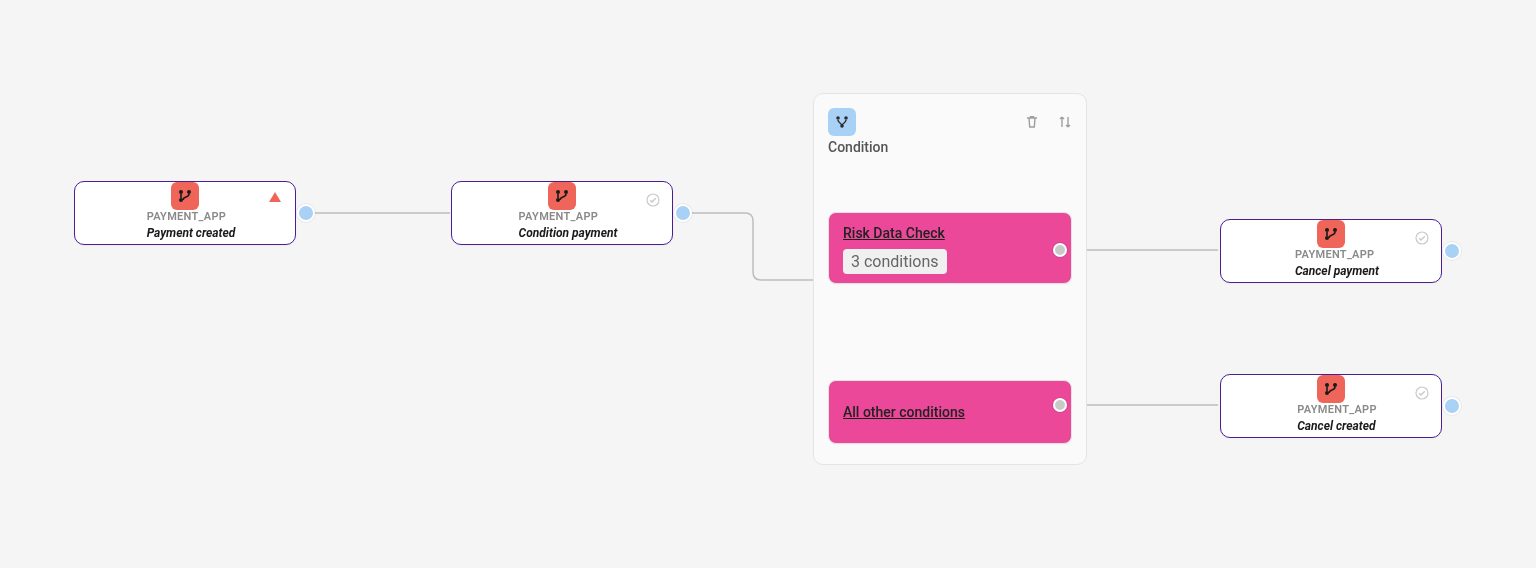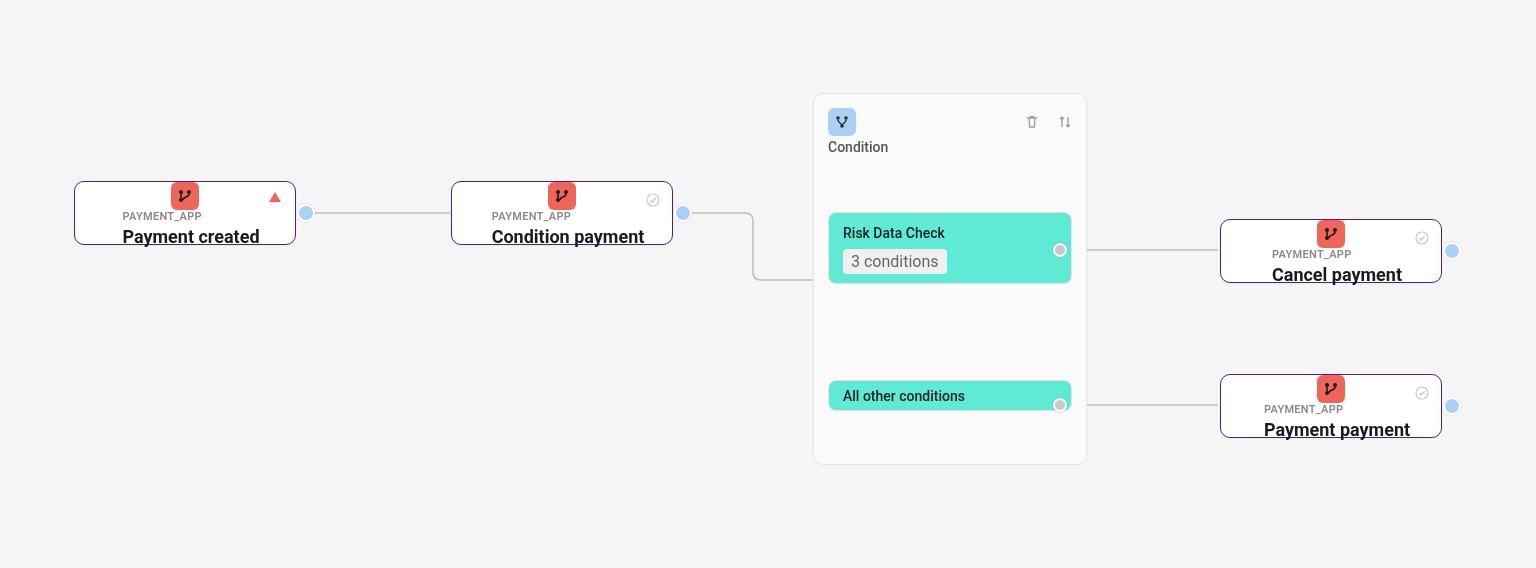--- a/index.html
+++ b/index.html
@@ -38,24 +38,25 @@
     margin-left: 12px;
     line-height: 1.25;
   }
   .node .app {
     font-size: 11px;
     letter-spacing: .3px;
     font-weight: 600;
     color: #8a8a8a;
   }
   .node .title {
-    font-size: 18px;
+    font-size: 12px;
     font-weight: 700;
     color: #1a1a1a;
     margin-top: 2px;
+    font-style: italic;
   }
   .warn-triangle {
     position: absolute;
     top: 10px; right: 14px;
     width: 0; height: 0;
     border-left: 6px solid transparent;
     border-right: 6px solid transparent;
     border-bottom: 10px solid #f06559;
   }
   .check-mark {
@@ -95,25 +96,26 @@
   .cond-actions svg { display:block; }
   .cond-title {
     margin-top: 3px;
     font-size: 14px; font-weight: 500;
     color: #555;
   }
 
   .branch-card {
     position: absolute;
     left: 14px; right: 14px;
-    background: #5eead4;
+    background: #ec4899;
     border: 1px solid #e4e4e4;
     border-radius: 8px;
     padding: 12px 14px;
     box-shadow: 0 1px 1px rgba(0,0,0,0.03);
+    text-decoration: underline;
   }
   .branch-card .bname {
     font-size: 14px; font-weight: 500; color: #222;
   }
   .branch-card .badge {
     display: inline-block;
     margin-top: 8px;
     font-size: 16px;
     color: #666;
     background: #f0f0f0;
@@ -214,21 +216,21 @@
         </span>
       </div>
     </div>
     <div class="cond-title">Condition</div>
 
     <div class="branch-card" style="top:118px; height:72px;">
       <div class="bname">Risk Data Check</div>
       <span class="badge">3 conditions</span>
     </div>
 
-    <div class="branch-card" style="top:286px; height:31px; display:flex; align-items:center;">
+    <div class="branch-card" style="top:286px; height:64px; display:flex; align-items:center;">
       <div class="bname">All other conditions</div>
     </div>
   </div>
 
   <div class="branch-handle" style="left:1053px; top:243px;"></div>
   <div class="branch-handle" style="left:1053px; top:398px;"></div>
 
   <div class="node" style="left:1220px; top:219px;">
     <div class="icon-box">
       <svg width="14" height="14" viewBox="0 0 14 14" fill="#1a1a1a">
@@ -255,21 +257,21 @@
     <div class="icon-box">
       <svg width="14" height="14" viewBox="0 0 14 14" fill="#1a1a1a">
           <circle cx="3" cy="3" r="2"></circle>
           <circle cx="11" cy="3" r="2"></circle>
           <circle cx="3" cy="11" r="2"></circle>
           <path d="M3 5v4M11 5c0 4-6 2-6 6" stroke="#1a1a1a" stroke-width="1.6" fill="none"></path>
         </svg>
     </div>
     <div class="labels">
       <span class="app">PAYMENT_APP</span>
-      <span class="title">Payment payment</span>
+      <span class="title">Cancel created</span>
     </div>
     <span class="check-mark">
       <svg width="14" height="14" viewBox="0 0 14 14">
           <circle cx="7" cy="7" r="6" fill="none" stroke="#888" stroke-width="1.2"></circle>
           <path d="M4.2 7.2l1.8 1.8 3.8-3.8" fill="none" stroke="#888" stroke-width="1.4"></path>
         </svg>
     </span>
   </div>
   <div class="handle-out" style="left:1443px; top:397px;"></div>
 

